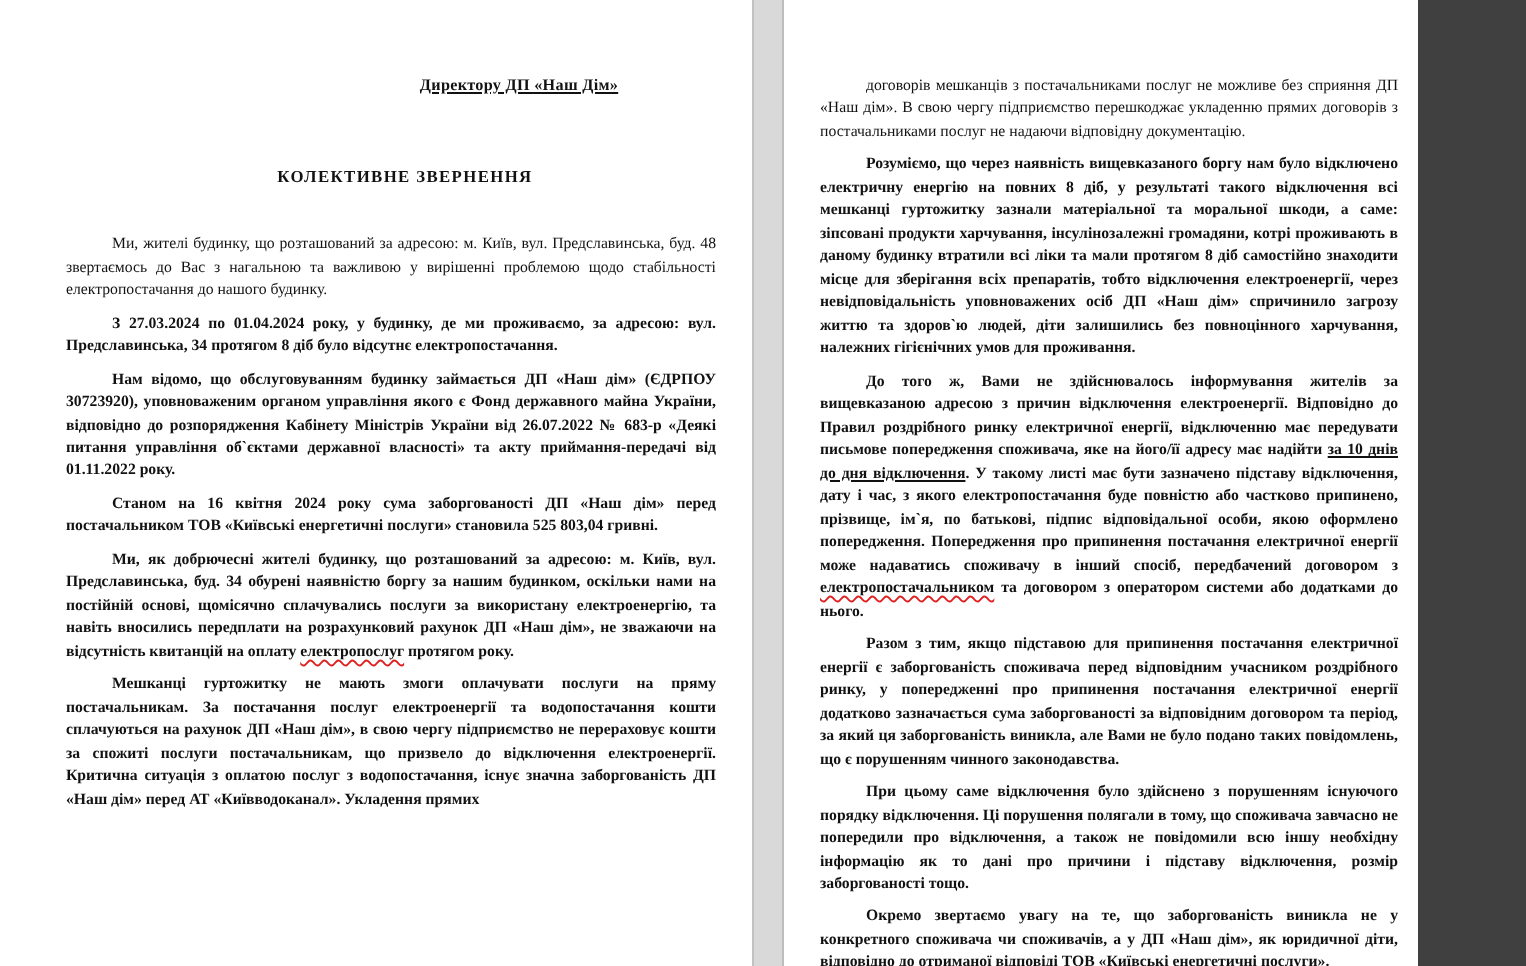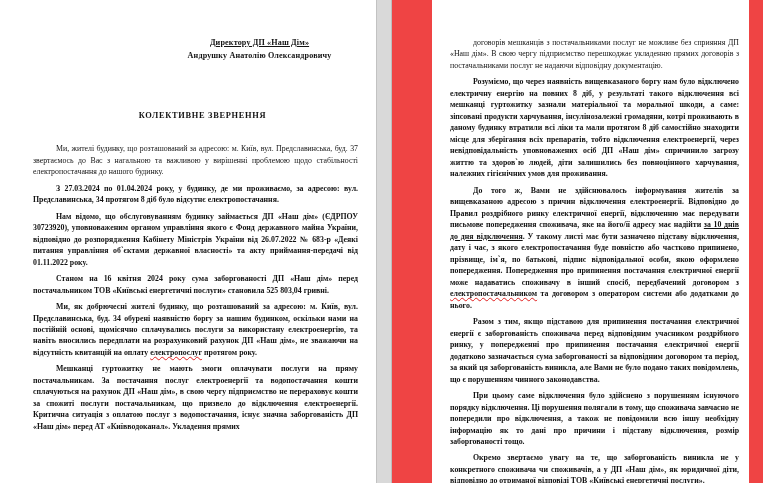--- a/index.html
+++ b/index.html
@@ -5,36 +5,36 @@
   html, body {
     margin: 0;
     padding: 0;
     background: #ffffff;
   }
   #page {
     position: relative;
     width: 763px;
     height: 483px;
     overflow: hidden;
-    background: #ef4444;
+    background: #404040;
     font-family: "Liberation Serif", "DejaVu Serif", serif;
     color: #121212;
   }
 
   
   .sheet {
     position: absolute;
     top: 0;
     height: 483px;
     background: #ffffff;
     box-sizing: border-box;
     overflow: hidden;
   }
   #sheet-left  { left: 0px;   width: 376px; padding: 0 18px 0 33px; }
-  #sheet-right { left: 392px; width: 317px; padding: 0 10px 0 18px; margin-left: 40px; }
+  #sheet-right { left: 392px; width: 317px; padding: 0 10px 0 18px; }
 
   
   #gutter {
     position: absolute;
     top: 0;
     left: 376px;
     width: 16px;
     height: 483px;
     background: #d9d9d9;
     border-left: 1px solid #c2c2c2;
@@ -60,21 +60,21 @@
     font-weight: normal;
     font-size: 7.7px;
   }
 
   
   .doc-title {
     text-align: center;
     font-weight: bold;
     font-size: 8.4px;
     letter-spacing: .7px;
-    margin-top: 49px;
+    margin-top: 35px;
     margin-left: 14px;
   }
 
   
   .para {
     text-align: justify;
     text-justify: inter-word;
     text-indent: 23px;
     font-size: 7.85px;
     line-height: 1.465;
@@ -95,26 +95,25 @@
 </style>
 </head>
 <body>
 
 <div id="page">
 
   <div class="sheet" id="sheet-left">
 
     <div class="addressee">
       <div class="line rule">Директору ДП «Наш Дім»</div>
-      <div class="line">Андрушку Анатолію Олександровичу</div>
     </div>
 
     <div class="doc-title">КОЛЕКТИВНЕ ЗВЕРНЕННЯ</div>
 
-    <p class="para first">Ми, жителі будинку, що розташований за адресою: м. Київ, вул. Предславинська, буд. 37 звертаємось до Вас з нагальною та важливою у вирішенні проблемою щодо стабільності електропостачання до нашого будинку.</p>
+    <p class="para first">Ми, жителі будинку, що розташований за адресою: м. Київ, вул. Предславинська, буд. 48 звертаємось до Вас з нагальною та важливою у вирішенні проблемою щодо стабільності електропостачання до нашого будинку.</p>
     <p class="para">З 27.03.2024 по 01.04.2024 року, у будинку, де ми проживаємо, за адресою: вул. Предславинська, 34 протягом 8 діб було відсутнє електропостачання.</p>
     <p class="para">Нам відомо, що обслуговуванням будинку займається ДП «Наш дім» (ЄДРПОУ 30723920), уповноваженим органом управління якого є Фонд державного майна України, відповідно до розпорядження Кабінету Міністрів України від 26.07.2022 № 683-р «Деякі питання управління об`єктами державної власності» та акту приймання-передачі від 01.11.2022 року.</p>
     <p class="para">Станом на 16 квітня 2024 року сума заборгованості ДП «Наш дім» перед постачальником ТОВ «Київські енергетичні послуги» становила 525 803,04 гривні.</p>
 
     <p class="para"><span>Ми, як добрючесні жителі будинку, що розташований за адресою: м. Київ, вул. Предславинська, буд. 34 обурені наявністю боргу за нашим будинком, оскільки нами на постійній основі, щомісячно сплачувались послуги за використану електроенергію, та навіть вносились передплати на розрахунковий рахунок ДП «Наш дім», не зважаючи на відсутність квитанцій на оплату </span><span class="sp">електропослуг</span><span> протягом року.</span></p>
 
     <p class="para">Мешканці гуртожитку не мають змоги оплачувати послуги на пряму постачальникам. За постачання послуг електроенергії та водопостачання кошти сплачуються на рахунок ДП «Наш дім», в свою чергу підприємство не перераховує кошти за спожиті послуги постачальникам, що призвело до відключення електроенергії. Критична ситуація з оплатою послуг з водопостачання, існує значна заборгованість ДП «Наш дім» перед АТ «Київводоканал». Укладення прямих</p>
   </div>
 
   <div id="gutter"></div>

